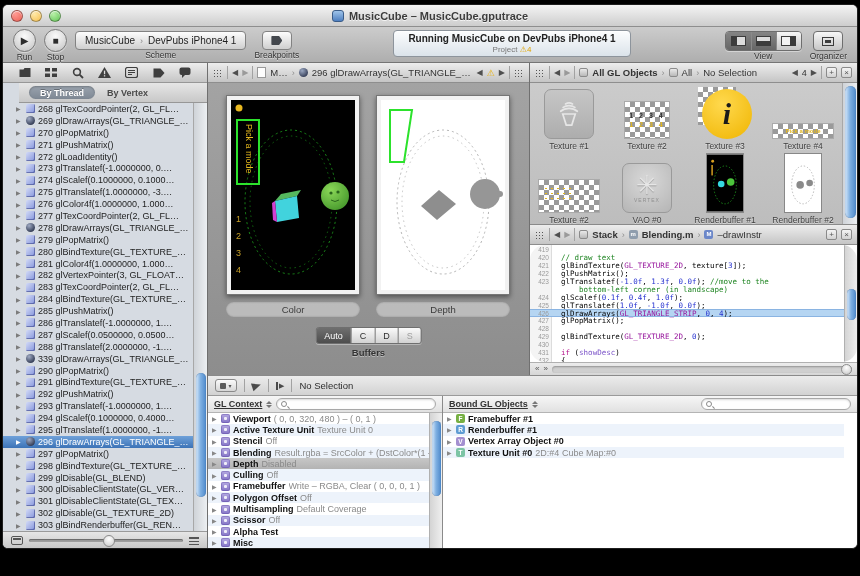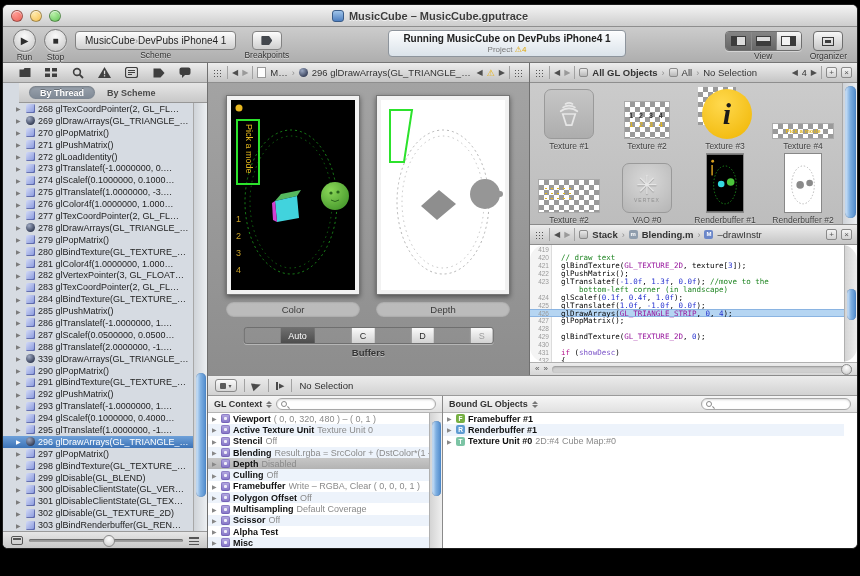--- a/index.html
+++ b/index.html
@@ -29,21 +29,21 @@
     border-bottom:1px solid #757575; display:flex; align-items:flex-start;
     padding:2px 10px 0; gap:8px; }
   .tool { display:flex; flex-direction:column; align-items:center; }
   .tool .lbl { font-size:8.5px; color:#333; margin-top:0px; text-shadow:0 1px 0 rgba(255,255,255,.55); }
   .roundbtn { width:23px; height:23px; border-radius:50%;
     background:radial-gradient(circle at 50% 30%,#fbfbfb,#c2c2c2);
     border:1px solid #7a7a7a; box-shadow:0 1px 1px rgba(255,255,255,.5);
     display:flex; align-items:center; justify-content:center; font-size:10px; color:#2e2e2e; }
   .capsule { display:flex; align-items:center; height:19px; margin-top:2px;
     border:1px solid #828282; border-radius:4px; background:linear-gradient(#fdfdfd,#cfcfcf);
-    padding:0 9px; font-size:10px; color:#1e1e1e; white-space:nowrap; }
+    padding:0 9px; font-size:10px; color:#1e1e1e; gap:5px; white-space:nowrap; }
   .capsule .chev { color:#8a8a8a; font-size:9px; }
   .bpbtn { width:30px; height:19px; margin-top:2px; border:1px solid #828282; border-radius:4px;
     background:linear-gradient(#fdfdfd,#cfcfcf); display:flex; align-items:center; justify-content:center; }
   .bp-glyph { width:11px; height:9px; background:#44484e;
     clip-path:polygon(0 0,70% 0,100% 50%,70% 100%,0 100%); border-radius:1px; }
   .status { width:238px; height:27px; margin-top:1px; border:1px solid #8d949c; border-radius:4px;
     background:linear-gradient(#fcfdfe,#dbe3ea); text-align:center; overflow:hidden;
     box-shadow:inset 0 1px 0 rgba(255,255,255,.9); }
   .status .s1 { font-size:10px; font-weight:bold; color:#222; margin-top:2px; }
   .status .s2 { font-size:8px; color:#777; margin-top:1px; }
@@ -152,21 +152,21 @@
   .pframe { position:absolute; top:12px; width:134px; height:200px; background:#f2f2f2;
     border:1px solid #767676; box-shadow:0 2px 5px rgba(0,0,0,.45); padding:4px; }
   .pframe svg { display:block; width:124px; height:190px; }
   .plabel { position:absolute; top:219px; width:134px; height:15px; border-radius:8px;
     background:rgba(255,255,255,.38); box-shadow:inset 0 0 2px rgba(0,0,0,.25);
     font-size:9.5px; color:#3a3a3a; text-align:center; line-height:15px; }
   .bufseg { position:absolute; top:244px; left:50%; transform:translateX(-50%);
     display:flex; height:17px; border:1px solid #6f6f6f; border-radius:3px; overflow:hidden;
     font-size:9px; box-shadow:0 1px 0 rgba(255,255,255,.35); }
   .bufseg .bs { padding:0 8px; display:flex; align-items:center;
-    background:linear-gradient(#fafafa,#d2d2d2); border-left:1px solid #9a9a9a; color:#2e2e2e;margin-left:36px; }
+    background:linear-gradient(#fafafa,#d2d2d2); border-left:1px solid #9a9a9a; color:#2e2e2e; }
   .bufseg .bs:first-child { border-left:none; }
   .bufseg .bs.on { background:linear-gradient(#6f6f6f,#4d4d4d); color:#fff; }
   .bufseg .bs.dis { color:#9e9e9e; }
   .buffers-label { position:absolute; top:264px; left:0; right:0; text-align:center;
     font-size:9.5px; font-weight:bold; color:#333; text-shadow:0 1px 0 rgba(255,255,255,.4); }
 
   
   .texpane { position:relative; height:142px; background:linear-gradient(#cbcbcb,#bdbdbd);
     border-bottom:1px solid #8a8a8a; }
   .texgrid { position:absolute; left:0; top:0; right:15px; bottom:0; display:grid;
@@ -240,21 +240,21 @@
     border-color:transparent transparent transparent #4a4a4a; transform:rotate(-18deg); }
   .db-step { display:flex; align-items:center; gap:1px; }
   .db-step::before { content:""; width:2px; height:8px; background:#4a4a4a; }
   .db-step::after { content:"▶"; font-size:7px; color:#4a4a4a; }
   .debugpanes { flex:1; display:flex; min-height:0; }
   .dpane { display:flex; flex-direction:column; min-width:0; position:relative; }
   .dpane.left { width:235px; border-right:1px solid #8a8a8a; }
   .dpane.right { flex:1; }
   .dhead { height:17px; background:linear-gradient(#f6f6f6,#e1e1e1); border-bottom:1px solid #b4b4b4;
     display:flex; align-items:center; gap:4px; padding:0 6px; }
-  .dhead .htitle { font-size:9px; font-weight:bold; color:#333; white-space:nowrap; }
+  .dhead .htitle { font-size:9px; font-weight:bold; color:#333; white-space:nowrap;text-decoration:underline; }
   .sorticon { display:flex; flex-direction:column; gap:1px; }
   .sorticon i { display:block; width:0; height:0; border-style:solid; }
   .sorticon .up { border-width:0 3px 3px 3px; border-color:transparent transparent #777 transparent; }
   .sorticon .dn { border-width:3px 3px 0 3px; border-color:#777 transparent transparent transparent; }
   .searchfield { flex:1; height:12px; border:1px solid #a8a8a8; border-radius:7px; background:#fff;
     display:flex; align-items:center; padding-left:4px; box-shadow:inset 0 1px 2px rgba(0,0,0,.15); }
   .searchfield.fixed { flex:none; width:150px; margin-left:auto; }
   .magicon { width:6px; height:6px; border:1px solid #8a8a8a; border-radius:50%; position:relative; }
   .magicon::after { content:""; position:absolute; left:5px; top:5px; width:3px; height:1px;
     background:#8a8a8a; transform:rotate(45deg); }
@@ -380,21 +380,21 @@
         <svg width="12" height="10" viewBox="0 0 12 10">
             <path d="M0.5 0.5 h7 l4 4.5 -4 4.5 h-7 z" fill="#3f3f3f"></path>
           </svg>
         <svg width="12" height="11" viewBox="0 0 12 11">
             <rect x="0.5" y="0.5" width="11" height="7.5" rx="2" fill="#3f3f3f"></rect>
             <path d="M3 8 l0 3 3 -3 z" fill="#3f3f3f"></path>
           </svg>
       </div>
       <div class="scopebar">
         <span class="pill">By Thread</span>
-        <span class="tab-plain">By Scheme</span>
+        <span class="tab-plain">By Vertex</span>
       </div>
       <div class="navlist">
         <div class="side-scroll">
           <div class="sthumb" style="top:63%; height:29%;"></div>
         </div>
       <div class="nav-row">
             <span class="disc">▶</span>
             <span class="obj cube"></span>
             <span class="txt">268 glTexCoordPointer(2, GL_FL…</span>
           </div>
@@ -990,20 +990,26 @@
                   <span class="vl"></span>
                 </div>
                 <div class="drow">
                   <span class="disc">▶</span>
                   <span class="badge" style="background: rgb(94, 156, 211);">R</span>
                   <span class="nm">Renderbuffer #1</span>
                   <span class="vl"></span>
                 </div>
                 <div class="drow">
                   <span class="disc">▶</span>
+                  <span class="badge" style="background: rgb(163, 143, 208);">V</span>
+                  <span class="nm">Vertex Array Object #0</span>
+                  <span class="vl"></span>
+                </div>
+                <div class="drow">
+                  <span class="disc">▶</span>
                   <span class="badge" style="background: rgb(124, 196, 165);">T</span>
                   <span class="nm">Texture Unit #0</span>
                   <span class="vl">2D:#4  Cube Map:#0</span>
                 </div>
               </div>
           </div>
         </div>
       </div>
     </div>
   </div>

